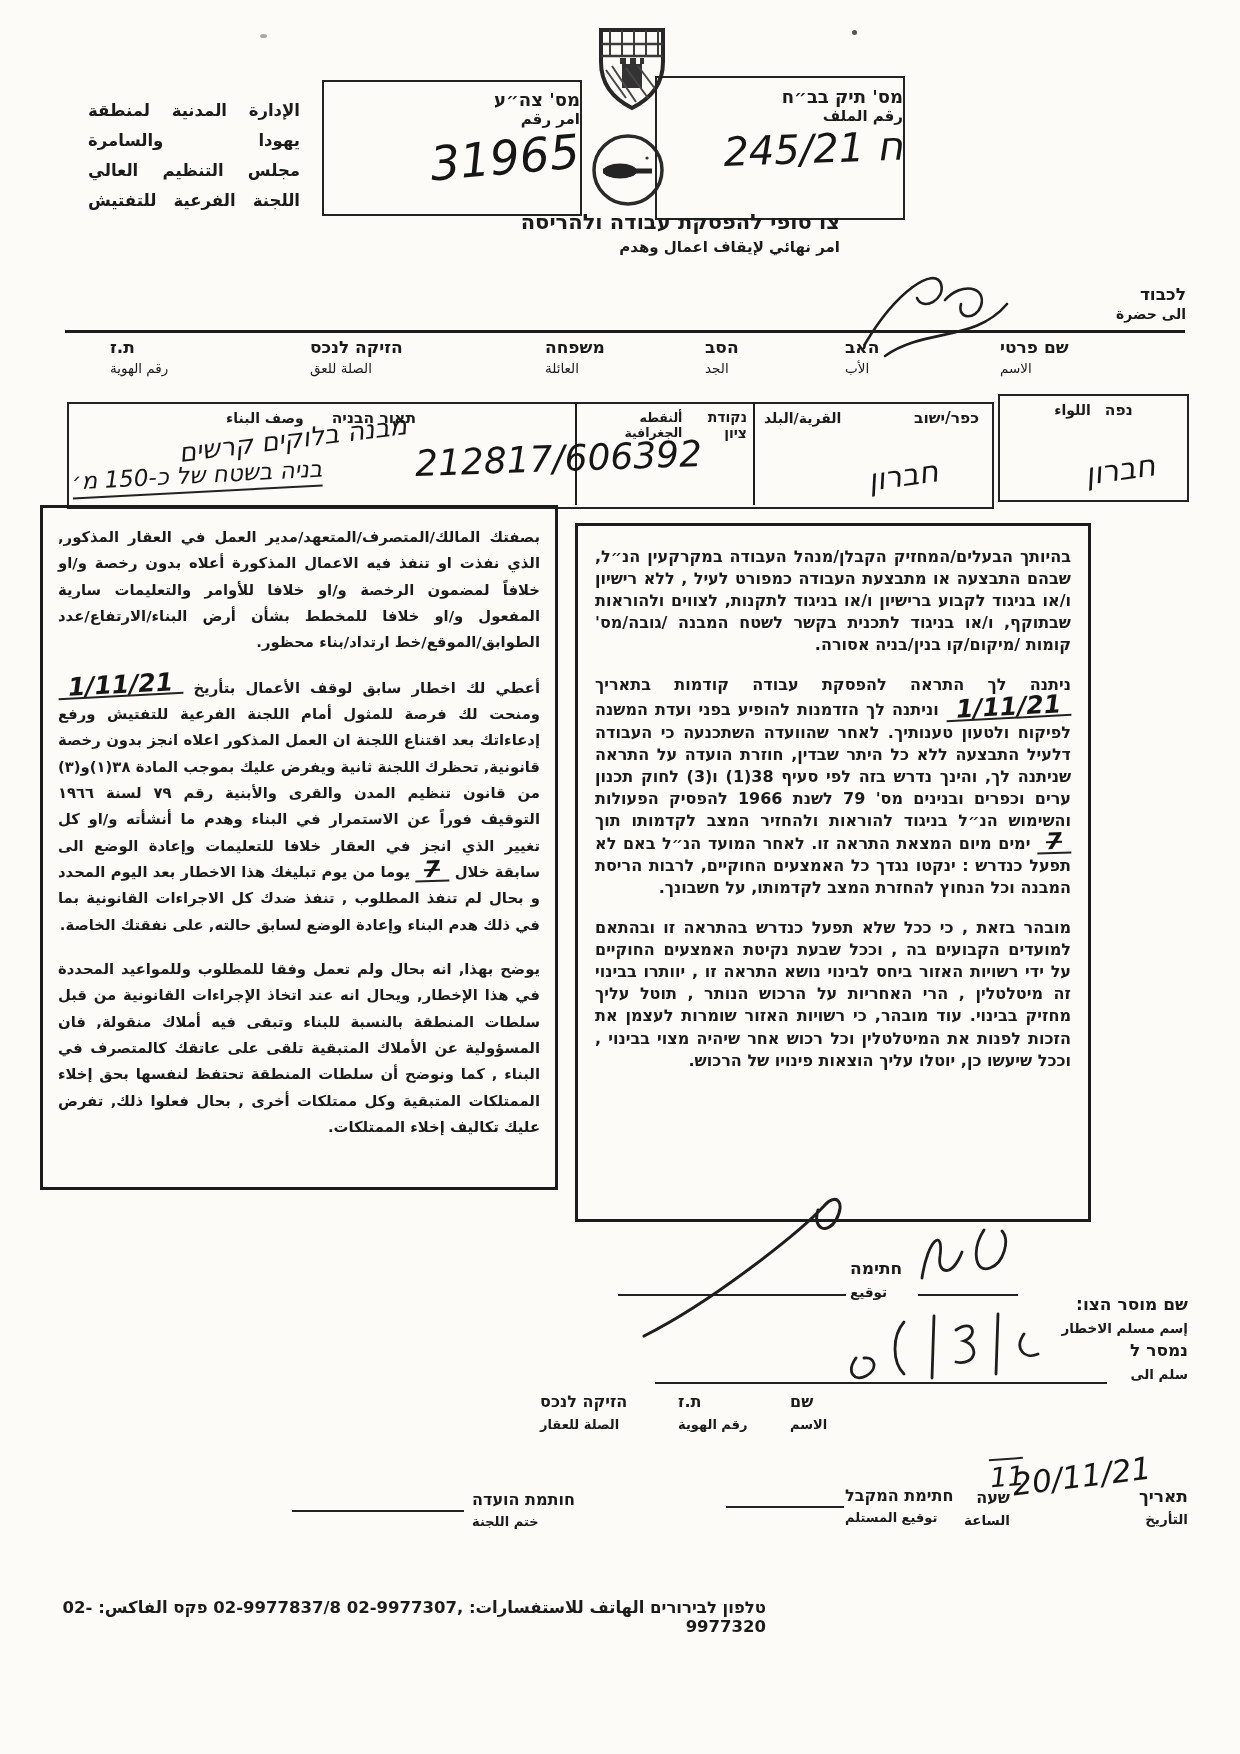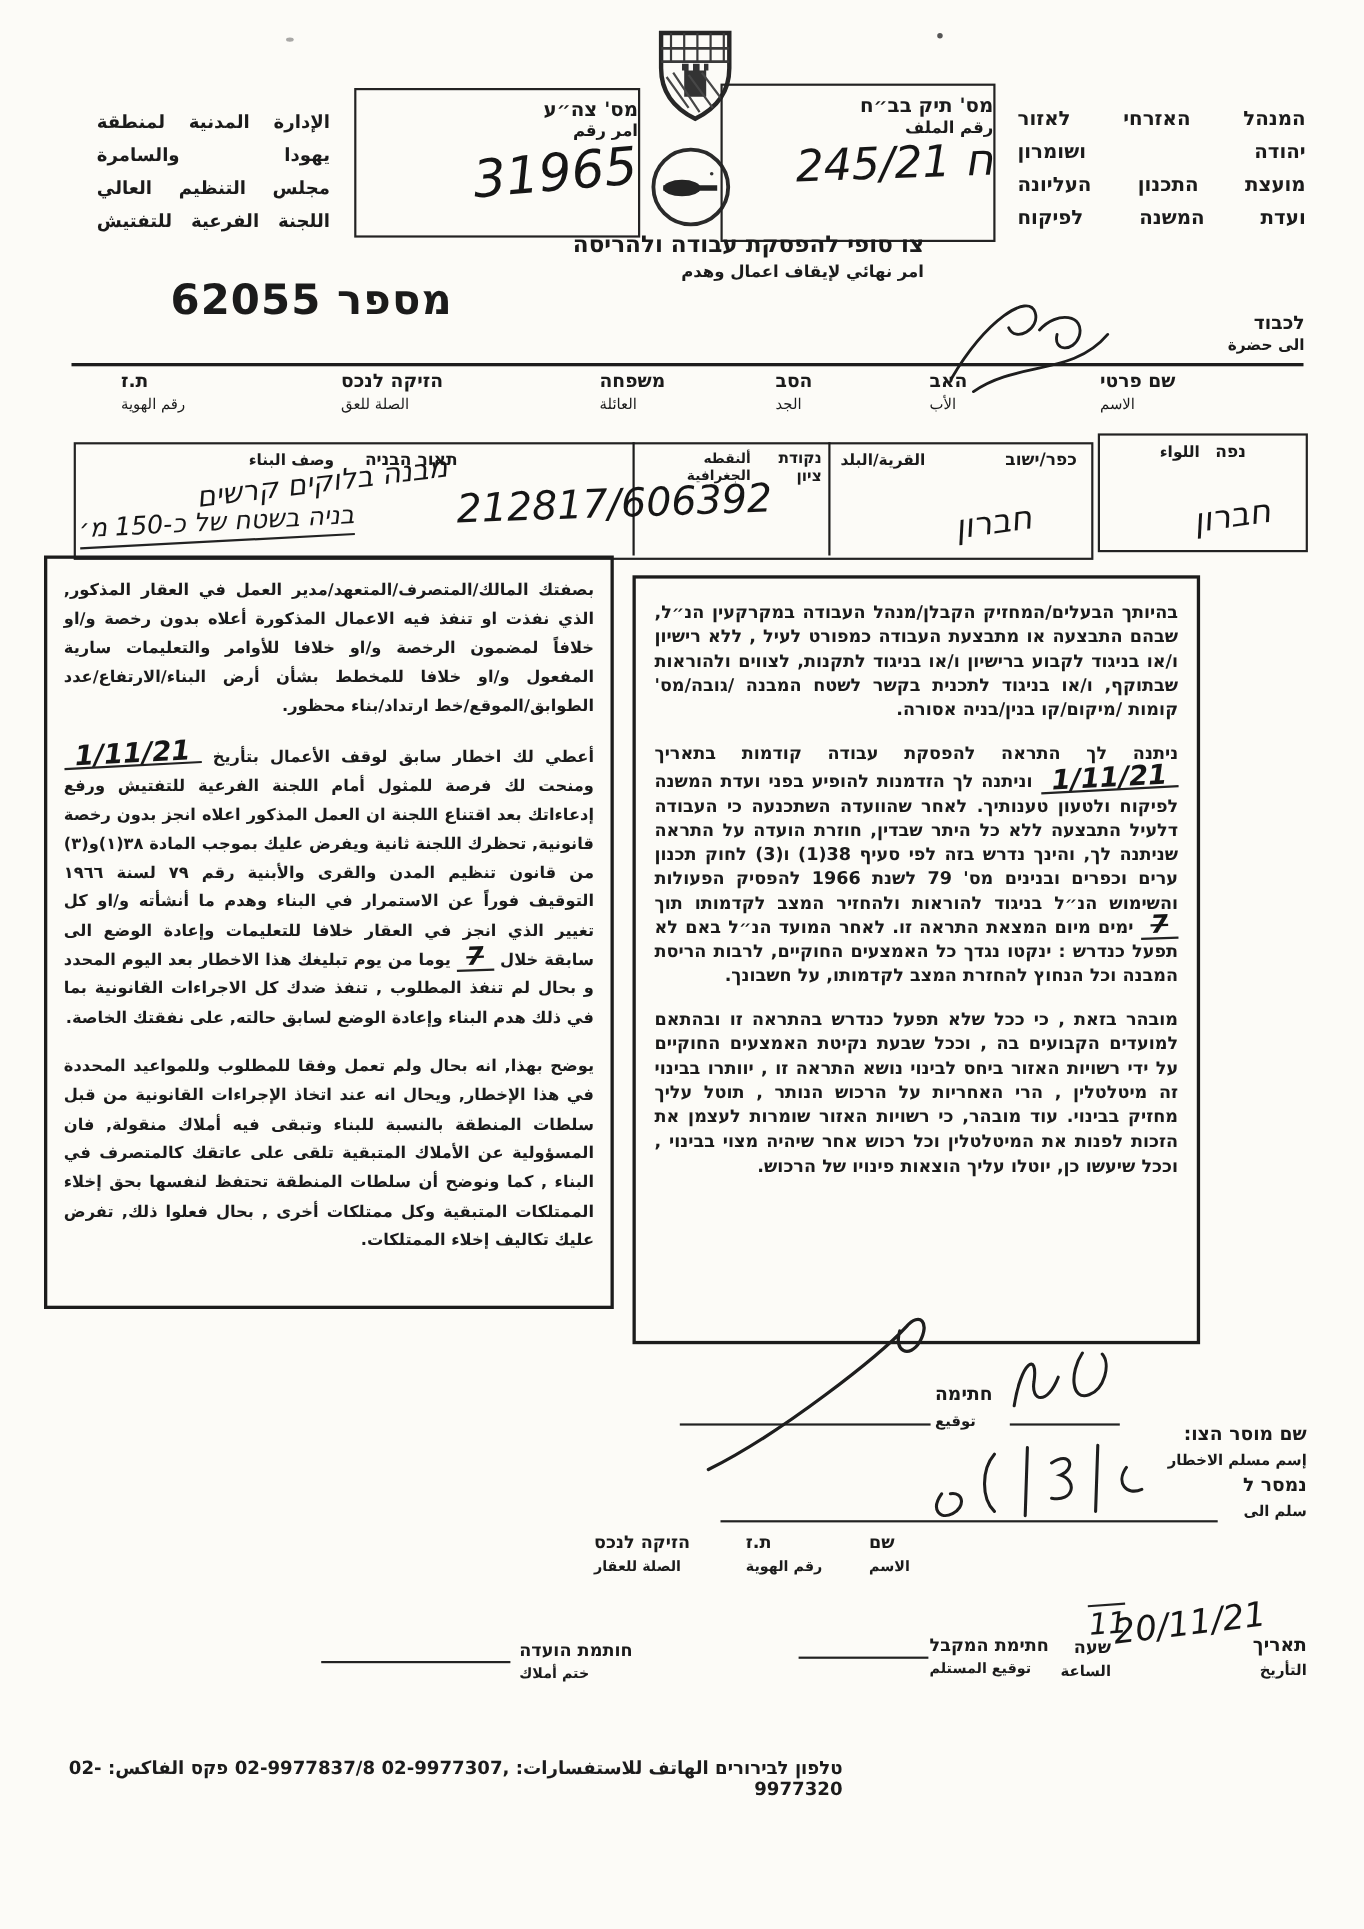--- a/index.html
+++ b/index.html
@@ -77,34 +77,24 @@
 
   <div class="abs box ctr" style="left:655px;top:76px;width:246px;height:140px;">
     <div style="font-size:18px;font-weight:bold;margin-top:8px;">מס' תיק בב״ח</div>
     <div style="font-size:15px;font-weight:bold;">رقم الملف</div>
     <div class="hw" style="font-size:40px;margin-top:2px;transform:rotate(-2deg);">
       <span>ח</span>
       <span dir="ltr">245/21</span>
     </div>
   </div>
 
-  <div class="abs auth rt" style="left:925px;top:94px;width:262px;">
-    <div class="spread">המנהל האזרחי לאזור</div>
-    <div class="spread">יהודה ושומרון</div>
-    <div class="spread">מועצת התכנון העליונה</div>
-    <div class="spread">ועדת המשנה לפיקוח</div>
-  </div>
 
   <div class="abs ctr b" style="left:410px;top:210px;width:430px;font-size:21px;">צו סופי להפסקת עבודה ולהריסה</div>
   <div class="abs ctr b" style="left:410px;top:238px;width:430px;font-size:15px;">امر نهائي لإيقاف اعمال وهدم</div>
 
-  <div class="abs b" style="left:155px;top:250px;font-size:38px;letter-spacing:1px;">
-    <span>מספר</span>
-    <span dir="ltr">62055</span>
-  </div>
 
   <div class="abs rt" style="left:1090px;top:284px;width:96px;">
     <div class="b" style="font-size:17px;">לכבוד</div>
     <div class="b" style="font-size:14px;margin-top:2px;">الى حضرة</div>
   </div>
   <div class="abs" style="left:855px;top:258px;width:160px;height:100px;">
     <svg width="160" height="100" viewBox="0 0 160 100">
       <path d="M10 86 C42 32 80 8 86 26 C91 41 68 54 62 40 M90 42 C106 24 132 28 126 48 C121 62 102 62 106 46 M30 98 C70 70 120 84 152 46" fill="none" stroke="#1e1e1e" stroke-width="2.6" stroke-linecap="round"></path>
     </svg>
   </div>
@@ -253,21 +243,21 @@
   <div class="abs hw" dir="ltr" style="left:990px;top:1458px;font-size:27px;border-top:2px solid #222;padding-top:1px;transform:rotate(-4deg);">11</div>
 
   <div class="bil" style="left:845px;top:1486px;width:118px;">
     <div class="b" style="font-size:16px;">חתימת המקבל</div>
     <div class="b" style="font-size:13px;margin-top:5px;">توقيع المستلم</div>
   </div>
   <div class="sigline" style="left:726px;top:1506px;width:118px;"></div>
 
   <div class="bil" style="left:472px;top:1490px;width:116px;">
     <div class="b" style="font-size:16px;">חותמת הועדה</div>
-    <div class="b" style="font-size:13px;margin-top:5px;">ختم أملاك</div>
+    <div class="b" style="font-size:13px;margin-top:5px;">ختم اللجنة</div>
   </div>
   <div class="sigline" style="left:292px;top:1510px;width:172px;"></div>
 
   <div class="abs rt b" style="left:48px;top:1598px;width:718px;font-size:16.5px;direction:rtl;">
     <span>טלפון לבירורים الهاتف للاستفسارات:</span>
     <span dir="ltr">02-9977307,</span>
     <span dir="ltr">02-9977837/8</span>
     <span>פקס الفاكس:</span>
     <span dir="ltr">02-9977320</span>
   </div>

